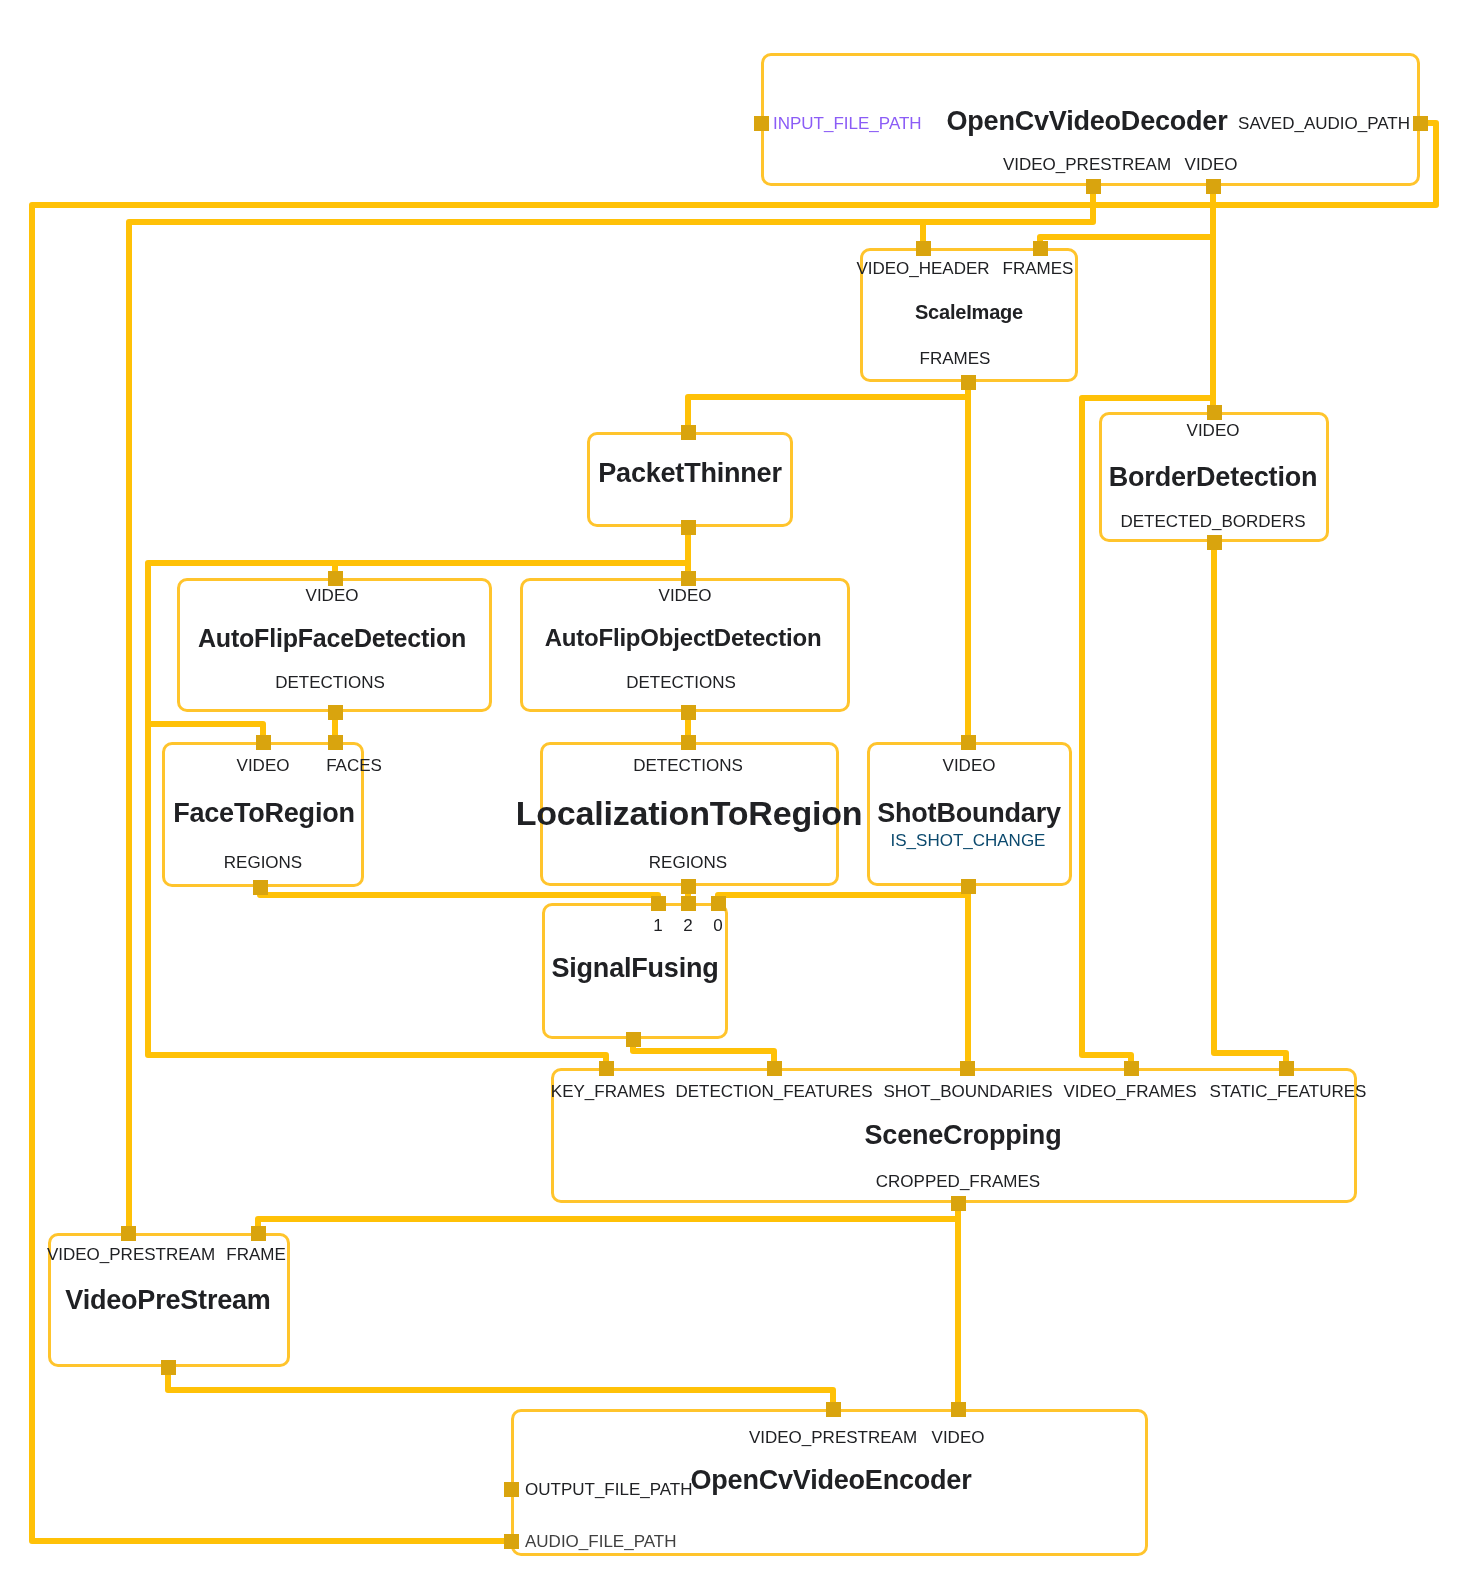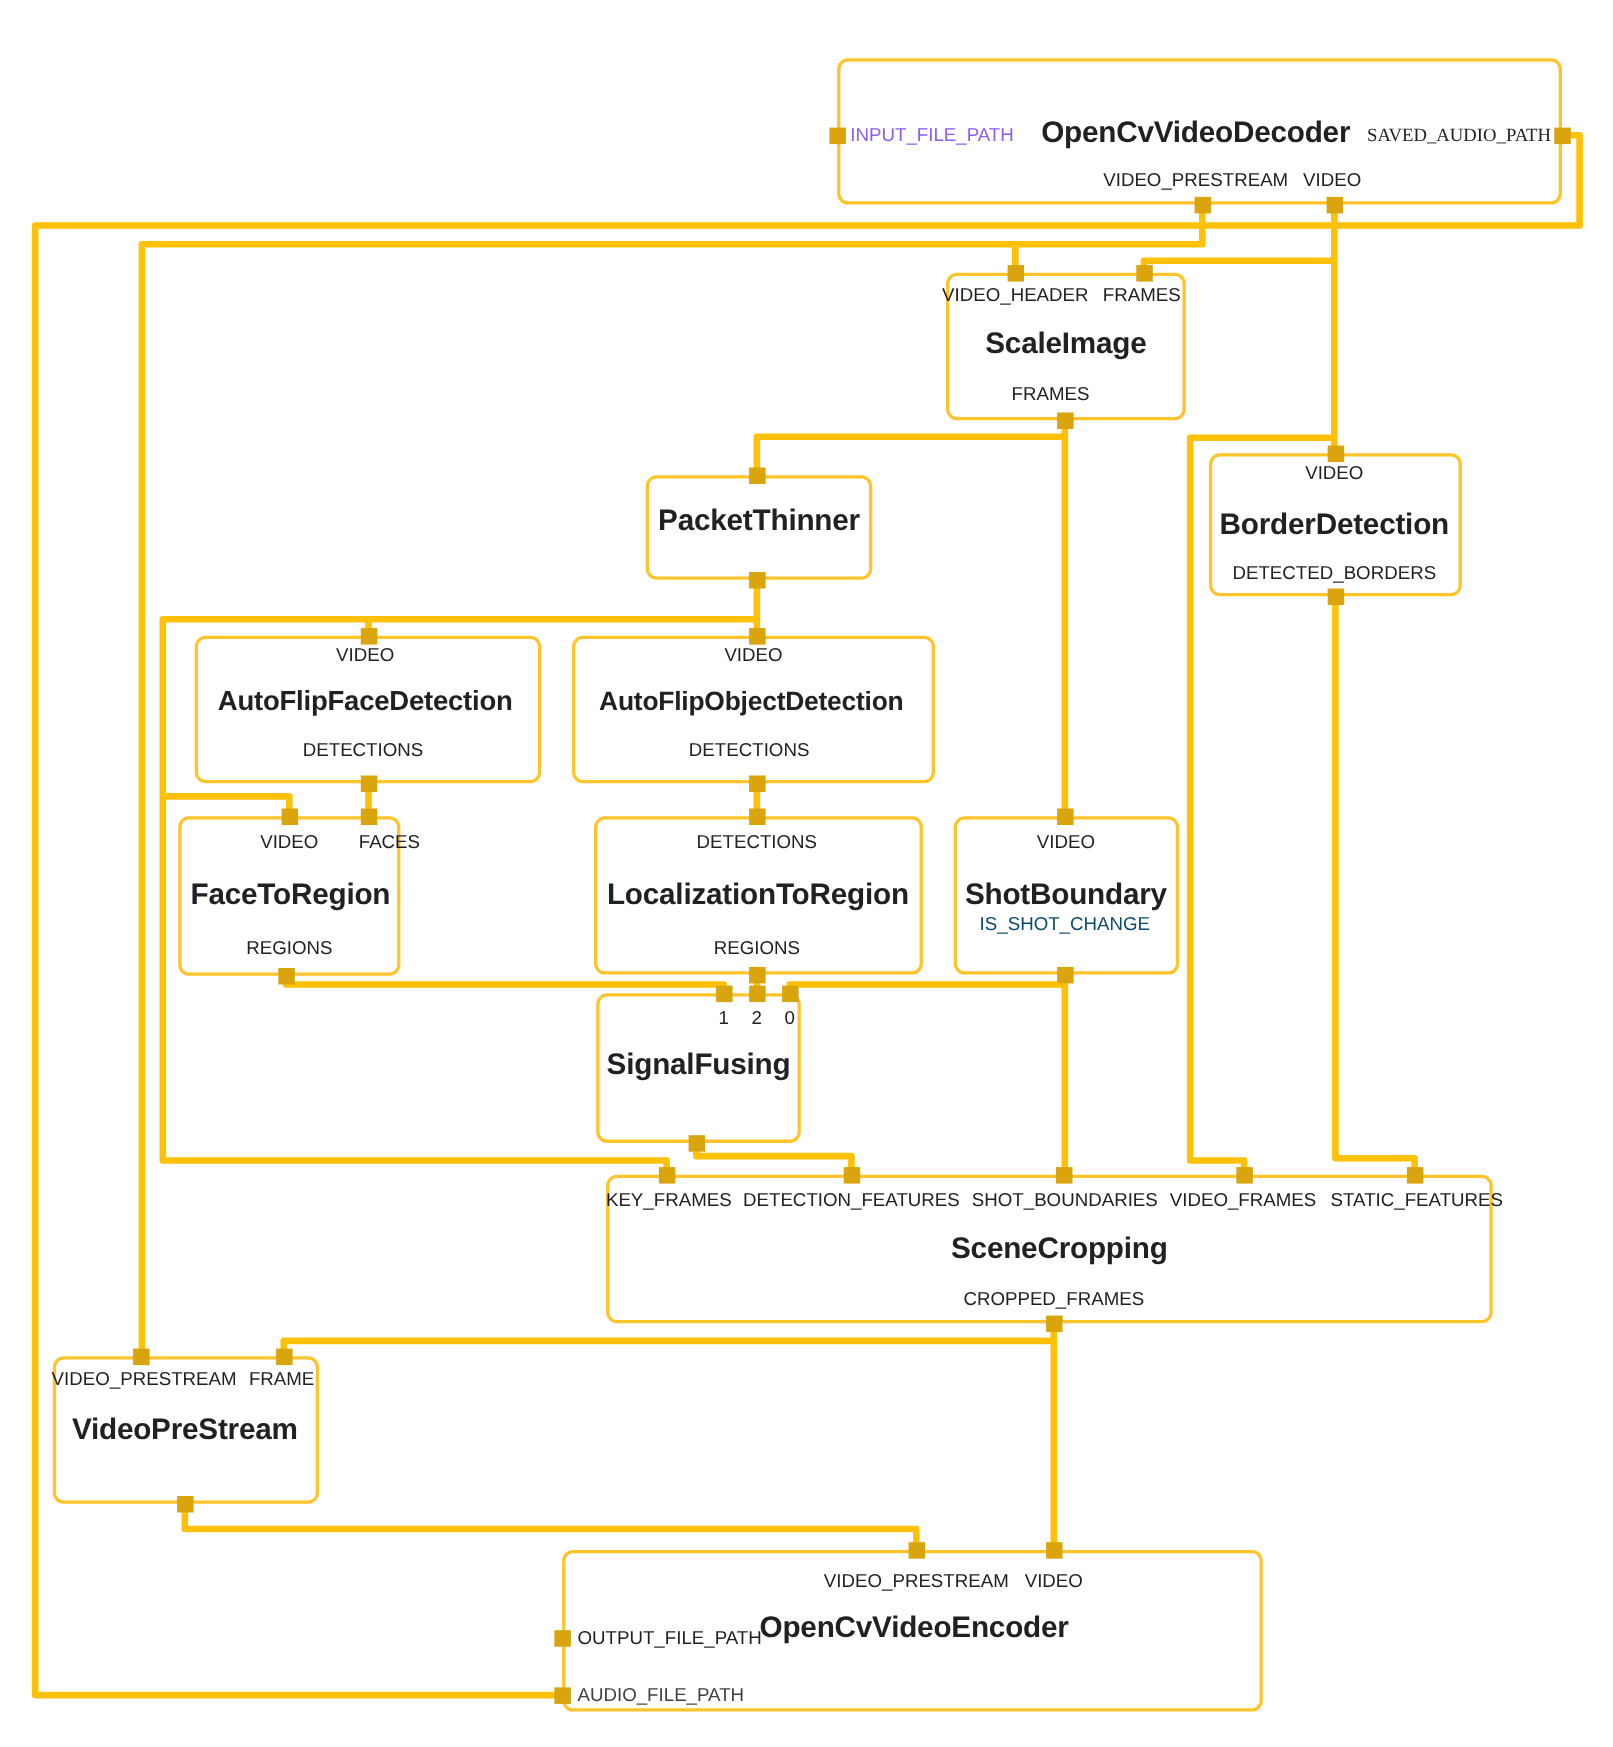--- a/index.html
+++ b/index.html
@@ -24,21 +24,21 @@
   }
   .lbl {
     position: absolute;
     white-space: nowrap;
     font-size: 17px;
     line-height: 1;
     color: #202124;
   }
   .lbl.center { transform: translate(-50%, -50%); text-align: right; }
   .lbl.left   { transform: translate(0, -50%); }
-  .lbl.right  { transform: translate(-100%, -50%); font-family: Liberation Serif, serif; }
+  .lbl.right  { transform: translate(-100%, -50%); }
   .node-title {
     position: absolute;
     white-space: nowrap;
     transform: translate(-50%, -50%);
     font-weight: 700;
     line-height: 1;
     color: #202124;
     letter-spacing: -0.2px;
   }
   .port {
@@ -78,21 +78,21 @@
       <polyline points="168,1367 168,1390 833,1390 833,1409" fill="none" stroke="#FFC107" stroke-width="6" stroke-linejoin="round"></polyline>
     </svg>
   <div id="node-layer">
       <div class="node" style="left: 761px; top: 53px; width: 659px; height: 133px; border: 3px solid rgb(255, 196, 44); background: rgb(255, 255, 255);"></div>
       <div class="node-title" style="left: 1087px; top: 121px; font-size: 27px; color: rgb(32, 33, 36);">OpenCvVideoDecoder</div>
       <div class="lbl left" style="left: 773px; top: 123px; color: #8b5cf6;">INPUT_FILE_PATH</div>
       <div class="lbl right" style="left: 1410px; top: 123px; color: rgb(32, 33, 36);">SAVED_AUDIO_PATH</div>
       <div class="lbl center" style="left: 1087px; top: 164px; color: rgb(32, 33, 36);">VIDEO_PRESTREAM</div>
       <div class="lbl center" style="left: 1211px; top: 164px; color: rgb(32, 33, 36);">VIDEO</div>
       <div class="node" style="left: 860px; top: 248px; width: 218px; height: 134px; border: 3px solid rgb(255, 196, 44); background: rgb(255, 255, 255);"></div>
-      <div class="node-title" style="left: 969px; top: 312px; font-size: 27px; color: rgb(32, 33, 36);">ScaleImage</div>
+      <div class="node-title" style="left: 969px; top: 312px; font-size: 20px; color: rgb(32, 33, 36);">ScaleImage</div>
       <div class="lbl center" style="left: 923px; top: 268px; color: rgb(32, 33, 36);">VIDEO_HEADER</div>
       <div class="lbl center" style="left: 1038px; top: 268px; color: rgb(32, 33, 36);">FRAMES</div>
       <div class="lbl center" style="left: 955px; top: 358px; color: rgb(32, 33, 36);">FRAMES</div>
       <div class="node" style="left: 587px; top: 432px; width: 206px; height: 95px; border: 3px solid rgb(255, 196, 44); background: rgb(255, 255, 255);"></div>
       <div class="node-title" style="left: 690px; top: 473px; font-size: 27px; color: rgb(32, 33, 36);">PacketThinner</div>
       <div class="node" style="left: 1099px; top: 412px; width: 230px; height: 130px; border: 3px solid rgb(255, 196, 44); background: rgb(255, 255, 255);"></div>
       <div class="node-title" style="left: 1213px; top: 477px; font-size: 27px; color: rgb(32, 33, 36);">BorderDetection</div>
       <div class="lbl center" style="left: 1213px; top: 430px; color: rgb(32, 33, 36);">VIDEO</div>
       <div class="lbl center" style="left: 1213px; top: 521px; color: rgb(32, 33, 36);">DETECTED_BORDERS</div>
       <div class="node" style="left: 177px; top: 578px; width: 315px; height: 134px; border: 3px solid rgb(255, 196, 44); background: rgb(255, 255, 255);"></div>
@@ -102,21 +102,21 @@
       <div class="node" style="left: 520px; top: 578px; width: 330px; height: 134px; border: 3px solid rgb(255, 196, 44); background: rgb(255, 255, 255);"></div>
       <div class="node-title" style="left: 683px; top: 638px; font-size: 24px; color: rgb(32, 33, 36);">AutoFlipObjectDetection</div>
       <div class="lbl center" style="left: 685px; top: 595px; color: rgb(32, 33, 36);">VIDEO</div>
       <div class="lbl center" style="left: 681px; top: 682px; color: rgb(32, 33, 36);">DETECTIONS</div>
       <div class="node" style="left: 162px; top: 742px; width: 202px; height: 145px; border: 3px solid rgb(255, 196, 44); background: rgb(255, 255, 255);"></div>
       <div class="node-title" style="left: 264px; top: 813px; font-size: 27px; color: rgb(32, 33, 36);">FaceToRegion</div>
       <div class="lbl center" style="left: 263px; top: 765px; color: rgb(32, 33, 36);">VIDEO</div>
       <div class="lbl center" style="left: 354px; top: 765px; color: rgb(32, 33, 36);">FACES</div>
       <div class="lbl center" style="left: 263px; top: 862px; color: rgb(32, 33, 36);">REGIONS</div>
       <div class="node" style="left: 540px; top: 742px; width: 299px; height: 144px; border: 3px solid rgb(255, 196, 44); background: rgb(255, 255, 255);"></div>
-      <div class="node-title" style="left: 689px; top: 813px; font-size: 27px; color: rgb(32, 33, 36);">LocalizationToRegion</div>
+      <div class="node-title" style="left: 689px; top: 813px; font-size: 34px; color: rgb(32, 33, 36);">LocalizationToRegion</div>
       <div class="lbl center" style="left: 688px; top: 765px; color: rgb(32, 33, 36);">DETECTIONS</div>
       <div class="lbl center" style="left: 688px; top: 862px; color: rgb(32, 33, 36);">REGIONS</div>
       <div class="node" style="left: 867px; top: 742px; width: 205px; height: 144px; border: 3px solid rgb(255, 196, 44); background: rgb(255, 255, 255);"></div>
       <div class="node-title" style="left: 969px; top: 813px; font-size: 27px; color: rgb(32, 33, 36);">ShotBoundary</div>
       <div class="lbl center" style="left: 969px; top: 765px; color: rgb(32, 33, 36);">VIDEO</div>
       <div class="lbl center" style="left: 968px; top: 840px; color: #0c4a6e;">IS_SHOT_CHANGE</div>
       <div class="node" style="left: 542px; top: 903px; width: 186px; height: 136px; border: 3px solid rgb(255, 196, 44); background: rgb(255, 255, 255);"></div>
       <div class="node-title" style="left: 635px; top: 968px; font-size: 27px; color: rgb(32, 33, 36);">SignalFusing</div>
       <div class="lbl center" style="left: 658px; top: 925px; color: rgb(32, 33, 36);">1</div>
       <div class="lbl center" style="left: 688px; top: 925px; color: rgb(32, 33, 36);">2</div>

